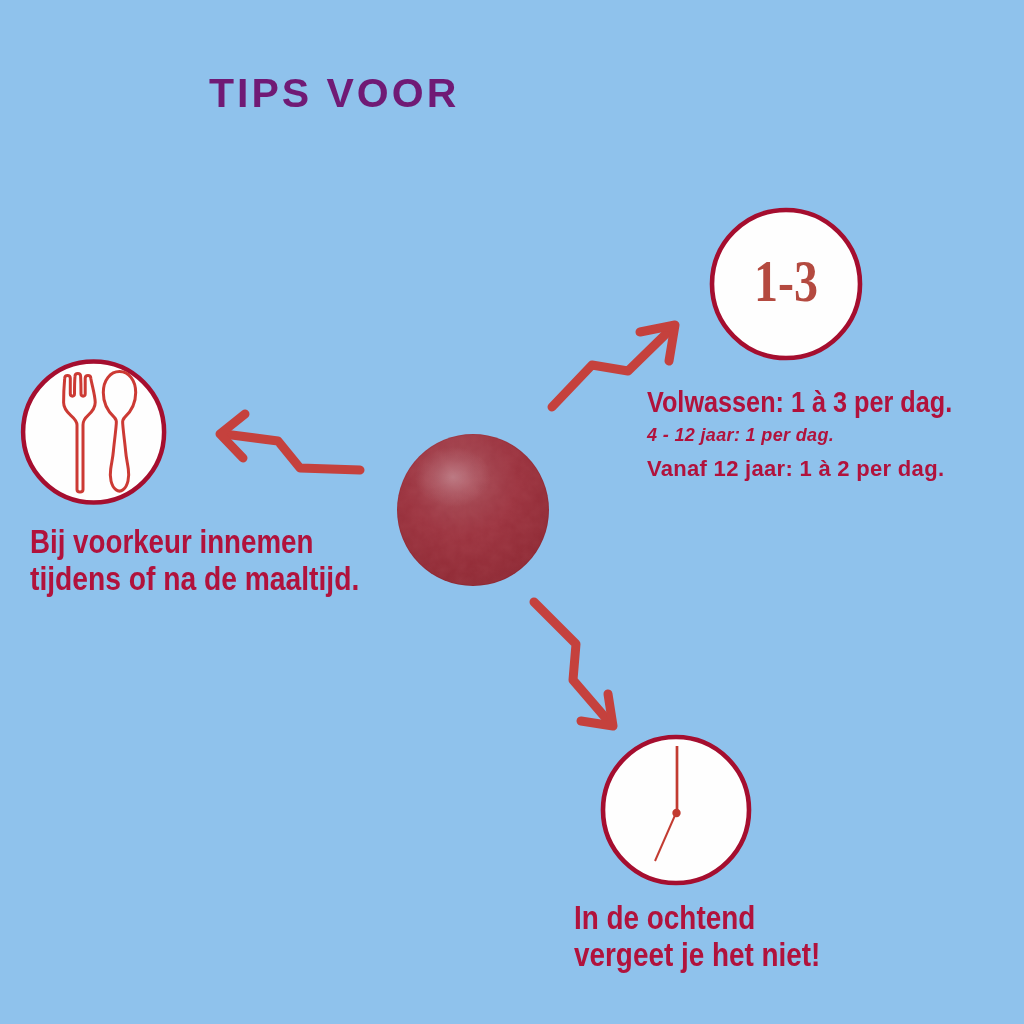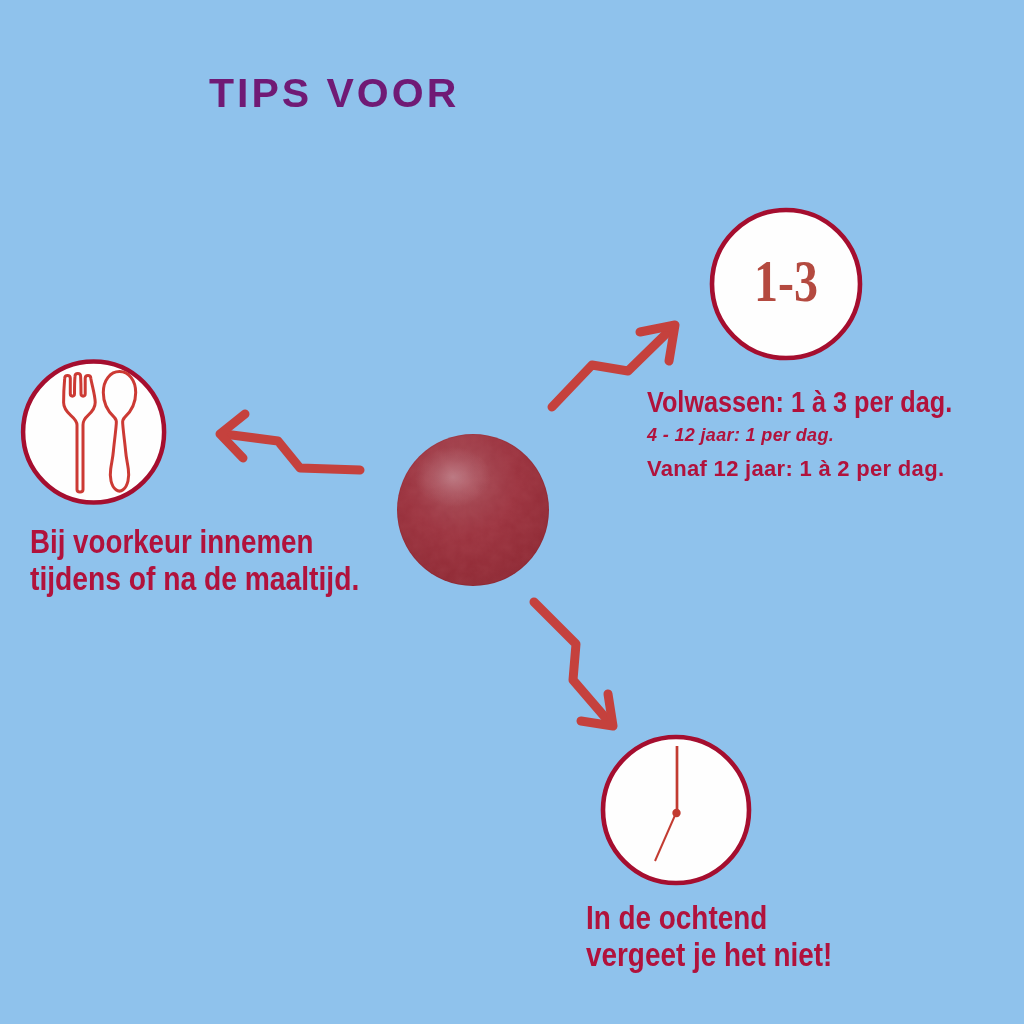--- a/index.html
+++ b/index.html
@@ -105,13 +105,13 @@
 </svg>
 
 <div class="txt" style="left:647px;top:388px;font-size:29px;line-height:29px;white-space:nowrap;transform:scaleX(0.87);transform-origin:0 0;">Volwassen: 1 à 3 per dag.</div>
 
 <div class="txt" style="left:647px;top:422px;font-size:18px;line-height:27px;white-space:nowrap;letter-spacing:0.35px;font-style:italic;">4 - 12 jaar: 1 per dag.</div>
 
 <div class="txt" style="left:647px;top:455px;font-size:22px;line-height:27px;white-space:nowrap;letter-spacing:0.3px;">Vanaf 12 jaar: 1 à 2 per dag.</div>
 
 <div class="txt" style="left:18px;top:524px;font-size:33px;line-height:36.5px;white-space:nowrap;margin-left:12px;"><span style="display:inline-block;transform:scaleX(0.84);transform-origin:0 0;">Bij voorkeur innemen</span><br><span style="display:inline-block;transform:scaleX(0.855);transform-origin:0 0;">tijdens of na de maaltijd.</span></div>
 
-<div class="txt" style="left:586px;top:900px;font-size:33px;line-height:36.5px;white-space:nowrap;"><span style="display:inline-block;transform:scaleX(0.845);transform-origin:0 0;">In de ochtend</span><br><span style="display:inline-block;transform:scaleX(0.845);transform-origin:0 0;">vergeet je het niet!</span></div>
+<div class="txt" style="left:574px;top:900px;font-size:33px;line-height:36.5px;white-space:nowrap;"><span style="display:inline-block;transform:scaleX(0.845);transform-origin:0 0;">In de ochtend</span><br><span style="display:inline-block;transform:scaleX(0.845);transform-origin:0 0;">vergeet je het niet!</span></div>
 
 </body></html>

